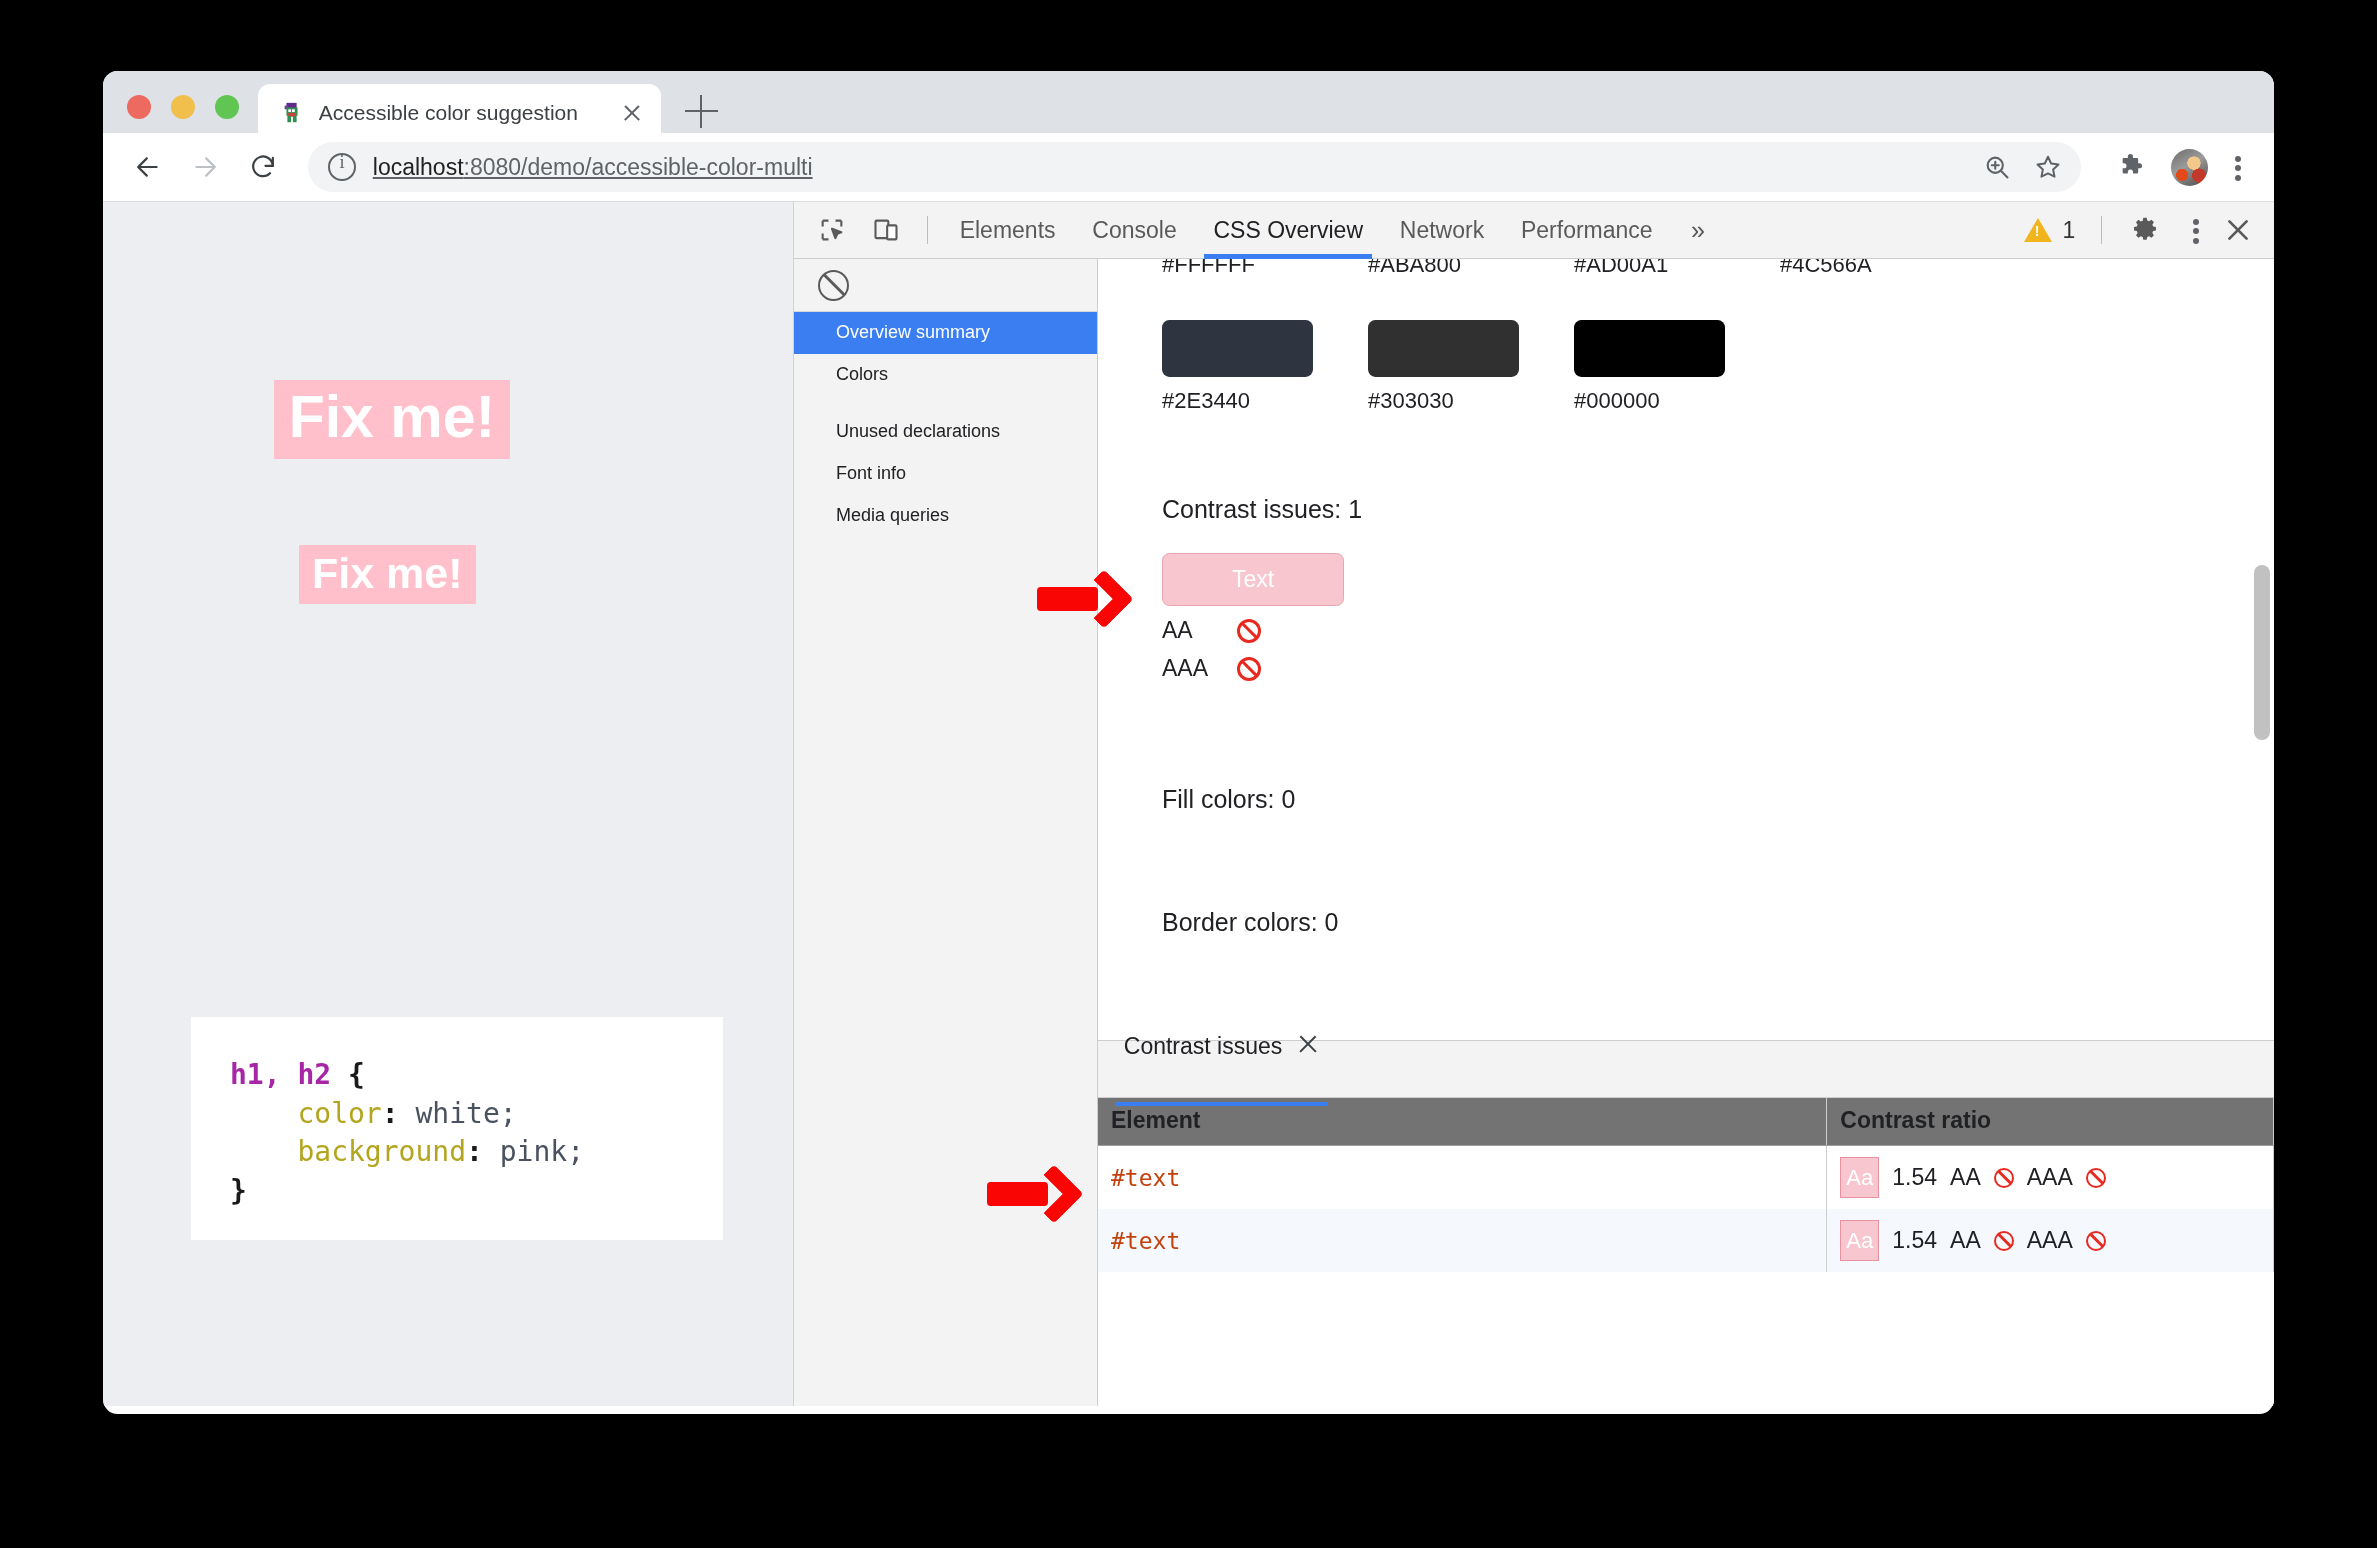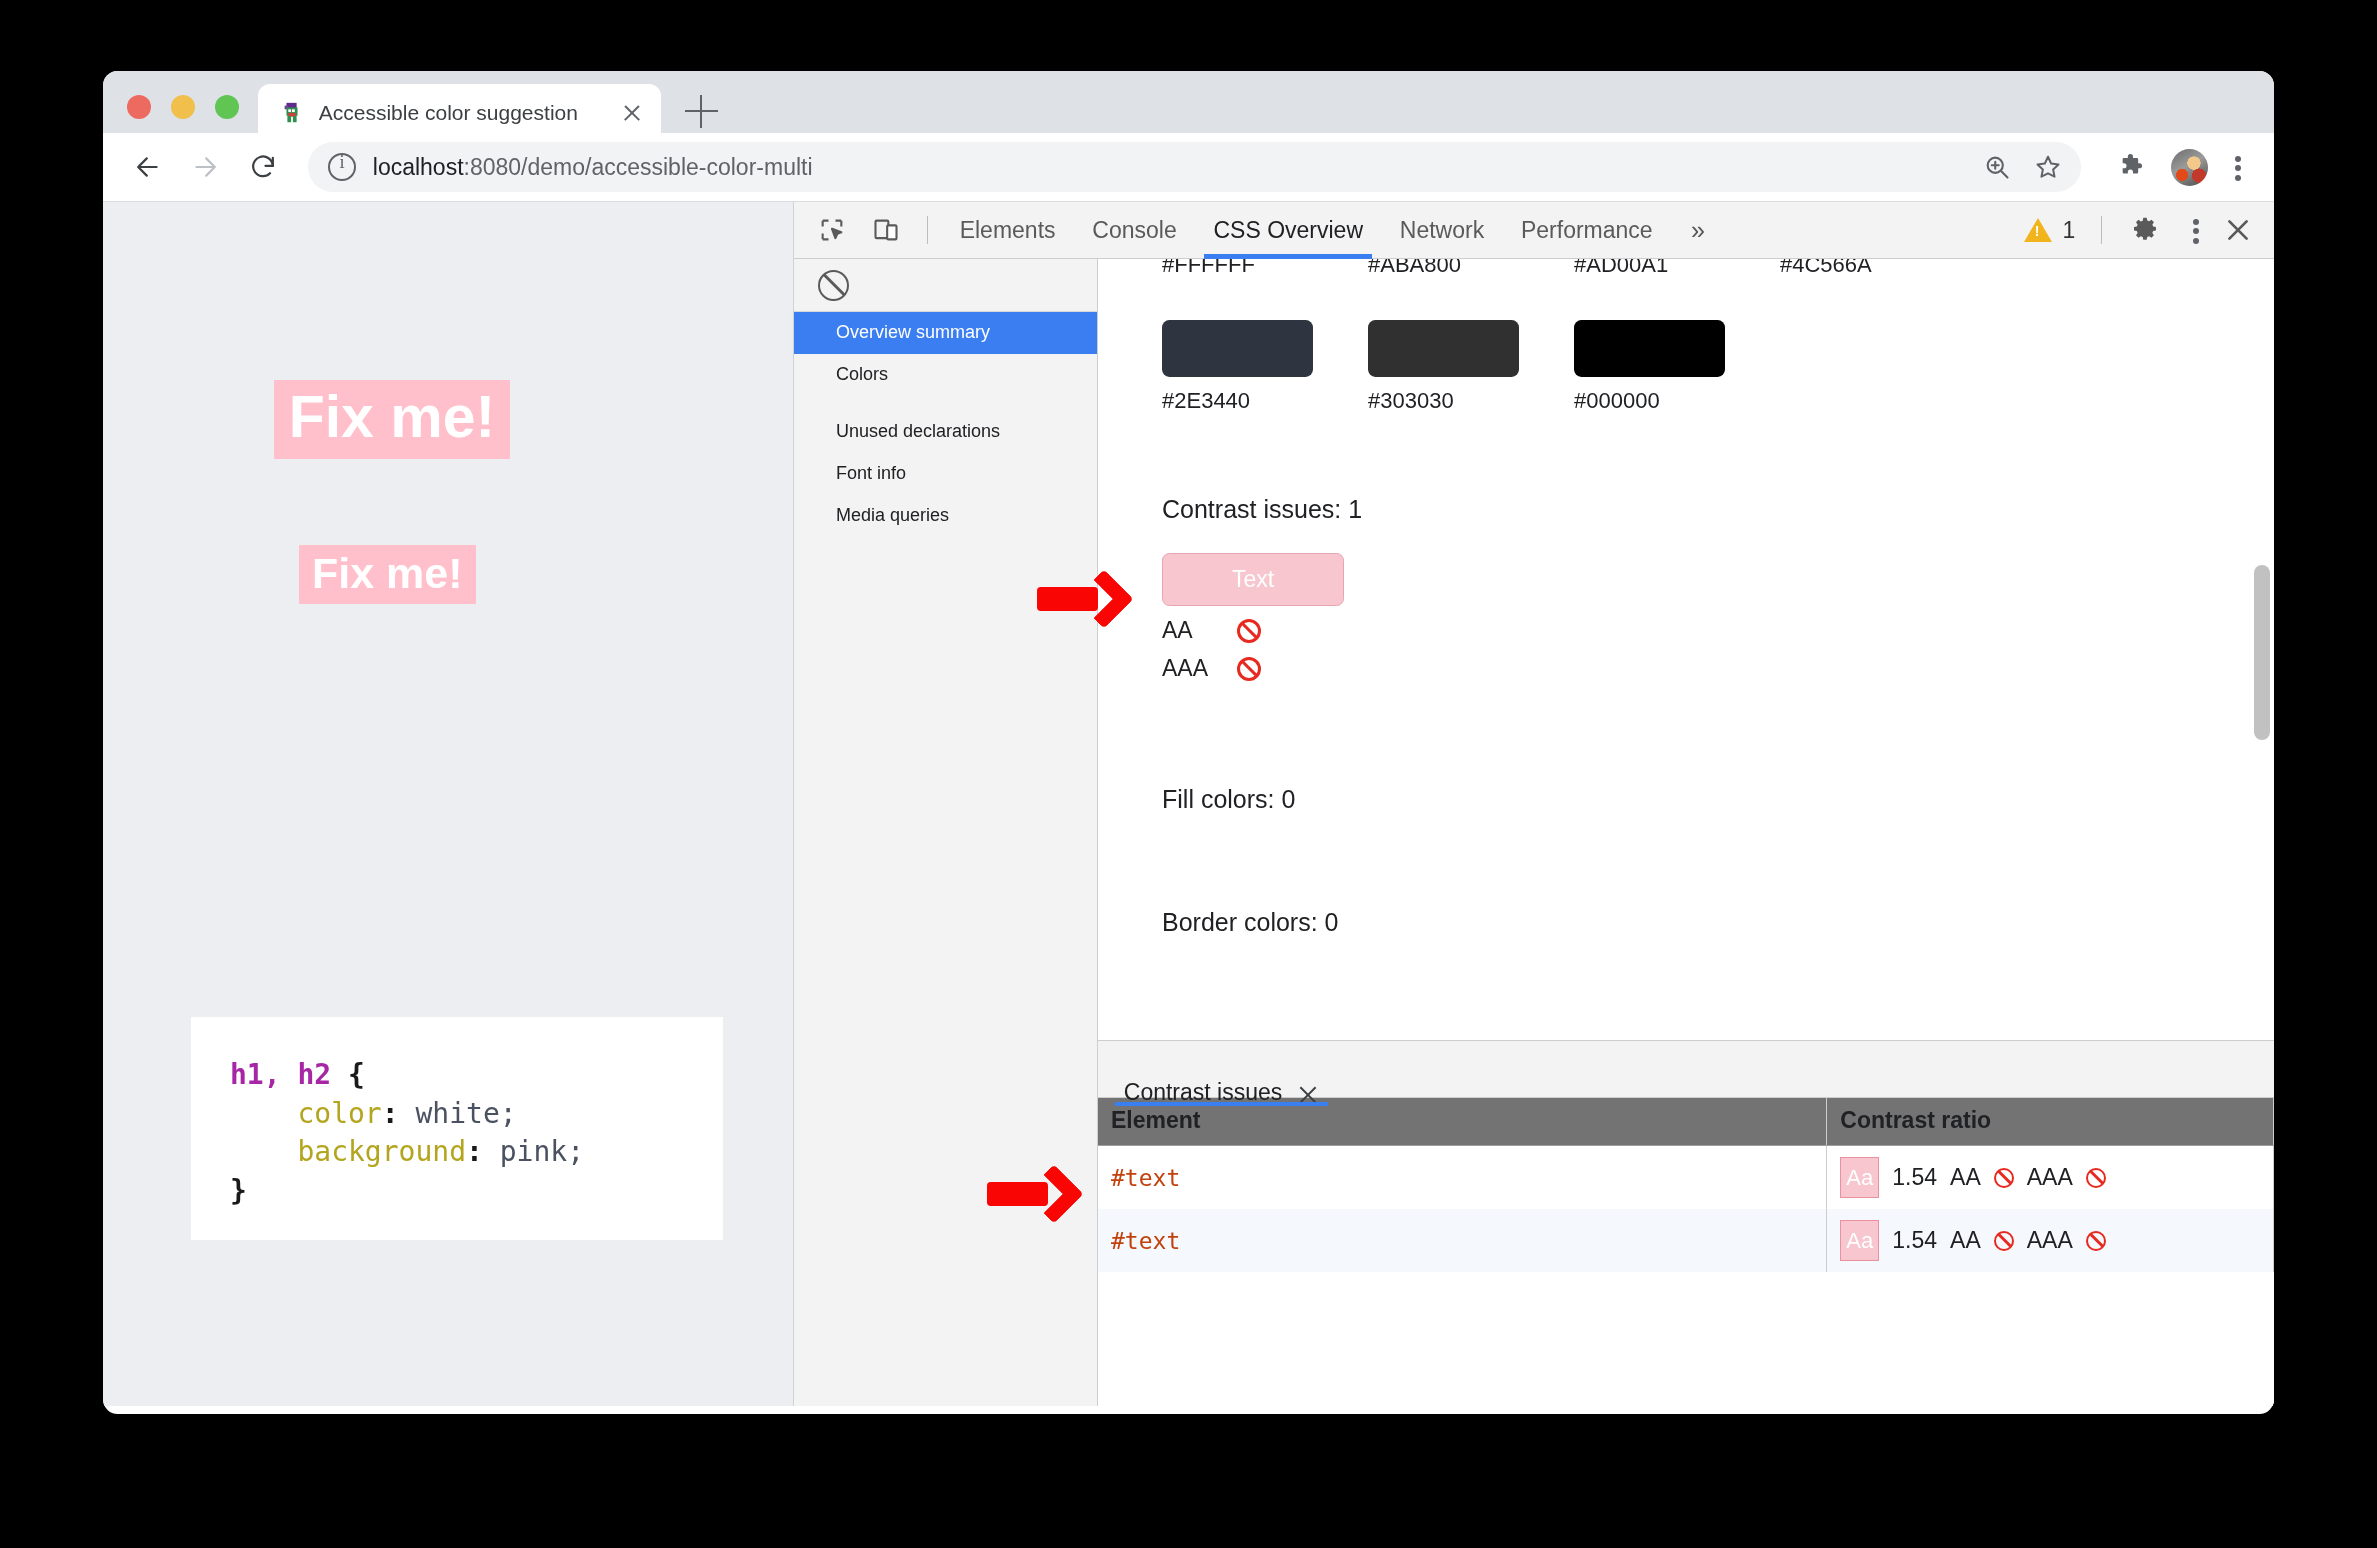--- a/index.html
+++ b/index.html
@@ -97,21 +97,21 @@
   .info-icon {
     width: 28px; height: 28px; flex: 0 0 28px; margin-right: 16.6px;
     border: 2.1px solid #5f6368; border-radius: 50%;
     position: relative;
   }
   .info-icon::before {
     content: "i"; position: absolute; left: 0; right: 0; top: -2.8px;
     text-align: center; font-size: 18.4px; font-family: "Liberation Serif", serif;
     color: #5f6368;
   }
-  .url { font-size: 23px; color: #5f6368; white-space: nowrap; flex: 1; }
+  .url { font-size: 23px; color: #5f6368; white-space: nowrap; flex: 1; text-decoration: underline; }
   .url .host { color: #202124; }
   .omni-icon { width: 41px; height: 41px; flex: 0 0 41px; position: relative; margin-left: 9.2px; }
   .omni-icon svg { position: absolute; left: 50%; top: 50%; transform: translate(-50%,-50%); }
 
   .tb-right { display: flex; align-items: center; margin-left: 16.6px; }
   .tb-icon { width: 44px; height: 44px; position: relative; margin-left: 13px; }
   .tb-icon svg { position: absolute; left: 50%; top: 50%; transform: translate(-50%,-50%); }
   .avatar {
     width: 37px; height: 37px; border-radius: 50%;
     margin-left: 16.6px;
@@ -305,21 +305,21 @@
     background: #fff;
   }
   .drawer-tabbar {
     height: 57px; background: #f3f3f3;
     display: flex; align-items: center;
     padding-left: 16.6px;
     border-bottom: 0.9px solid #cdcdcd;
     position: relative;
   }
   .drawer-tab {
-    display: flex; align-items: flex-end; gap: 14.7px;
+    display: flex; align-items: flex-start; gap: 14.7px;
     font-size: 23px; color: #202124;
     height: 73px; padding: 0 9.2px;
     position: relative;
   }
   .drawer-tab::after {
     content: ""; position: absolute; left: 0; right: 0; bottom: -0.9px;
     height: 4.6px; background: #3b7ef2;
   }
   .dw-close { width: 22px; height: 22px; position: relative; }
   .dw-close::before, .dw-close::after {

